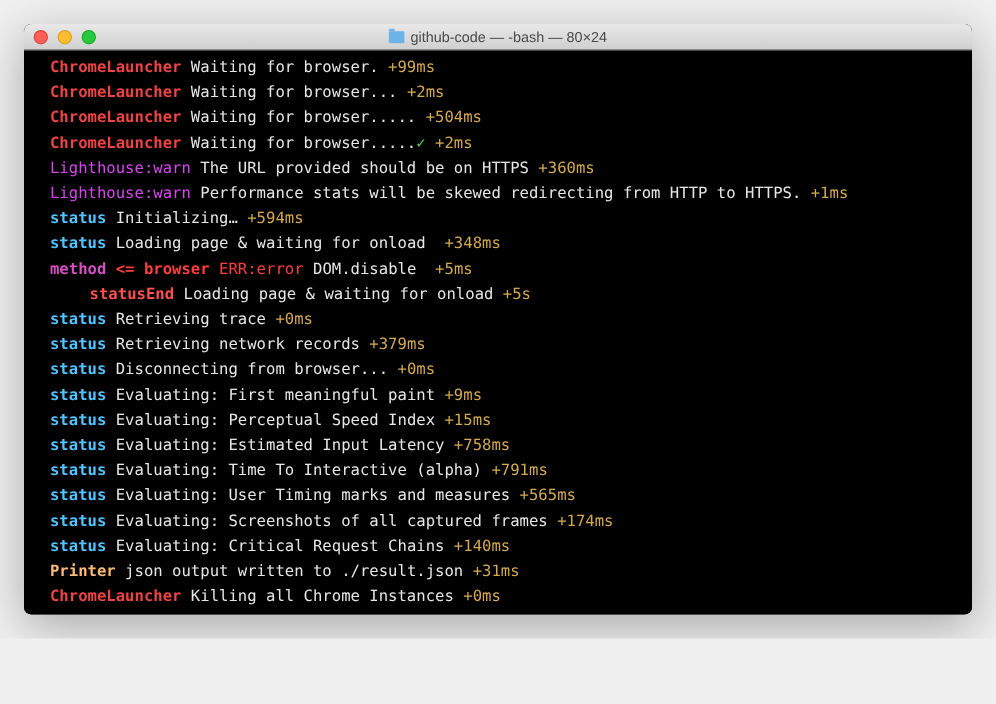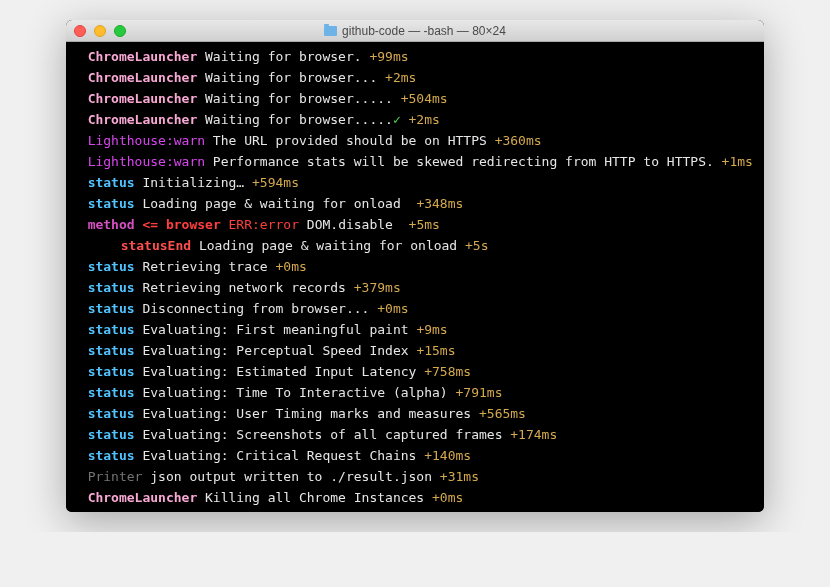--- a/index.html
+++ b/index.html
@@ -5,21 +5,21 @@
     * { margin: 0; padding: 0; box-sizing: border-box; }
     body {
       background: #f0f0f0;
       font-family: -apple-system, BlinkMacSystemFont, "Segoe UI", sans-serif;
       padding: 20px;
       display: flex;
       justify-content: center;
       align-items: flex-start;
     }
     .window {
-      width: 698px;
+      width: 790px;
       background: #000;
       border-radius: 6px;
       overflow: hidden;
       box-shadow: 0 10px 40px rgba(0,0,0,0.3);
     }
     .titlebar {
       height: 22px;
       background: linear-gradient(#e8e8e8, #d0d0d0);
       display: flex;
       align-items: center;
@@ -72,22 +72,22 @@
       font-family: "Menlo", "Monaco", "Consolas", monospace;
       font-size: 13px;
       line-height: 21px;
       padding: 4px 6px;
       color: #ccc;
       white-space: pre-wrap;
       word-break: break-word;
     }
     .line { display: block; }
     .indent { padding-left: 2ch; }
-    .c-source-green { color: #f9a8d4; font-weight: bold; }
-    .c-source-cyan { color: #737373; font-weight: normal; }
+    .c-source-green { color: #ef4444; font-weight: bold; }
+    .c-source-cyan { color: #fdba74; font-weight: bold; }
     .c-source-yellow { color: #d946ef; font-weight: normal; margin-top: 33px; }
     .c-source-magenta { color: #d64fc3; font-weight: bold; text-align: right; }
     .c-source-red { color: #ff4f4f; font-weight: bold; margin-left: 33px; }
     .c-white { color: #e6e6e6; }
     .c-sky { color: #51c3ff; font-weight: bold; text-align: center; }
     .c-check { color: #4fd84f; }
     .c-timing { color: #d4a94f; margin-top: 43px; }
     .c-redkw { color: #ff3e3e; font-weight: bold; }
     .c-errlbl { color: #ff3e3e; font-weight: normal; }
     .seg { display: inline; }

